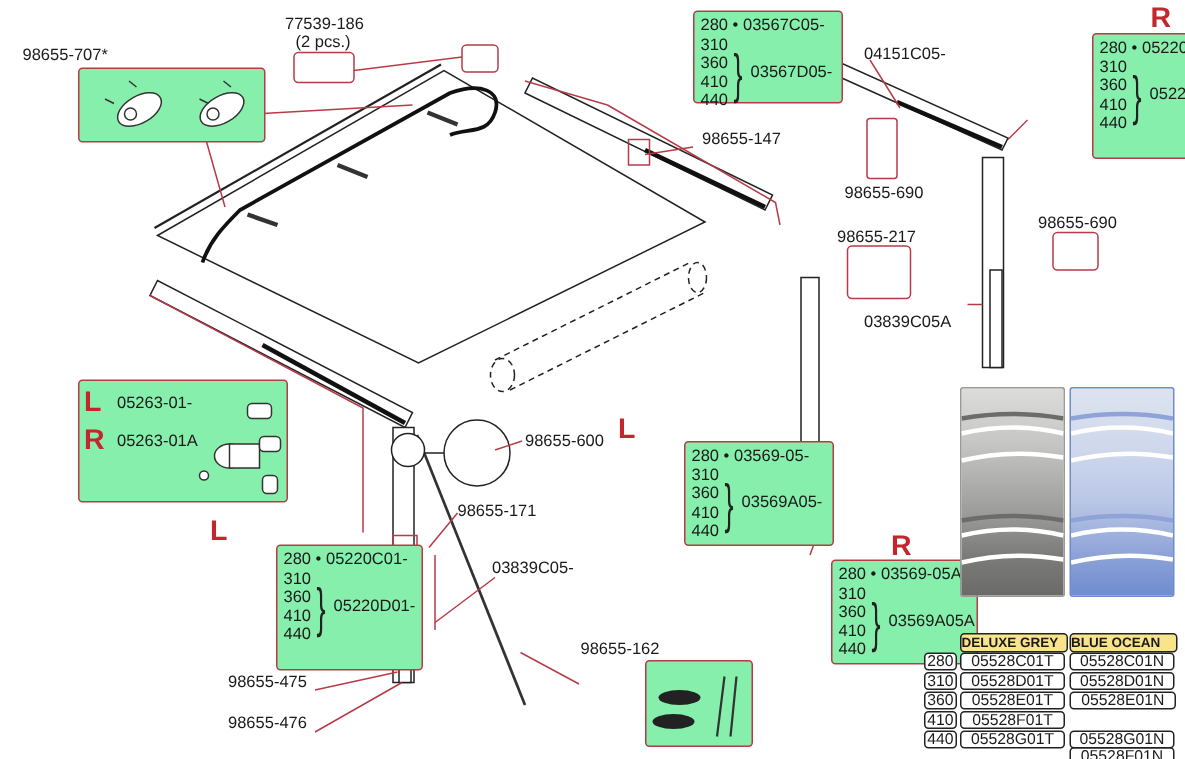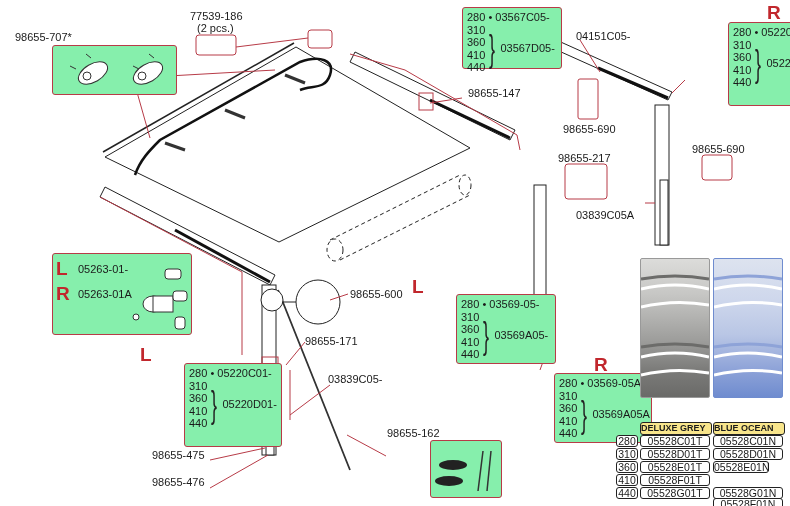--- a/index.html
+++ b/index.html
@@ -274,21 +274,21 @@
 <div class="cell" style="left:616px;top:435px;width:22px">280</div>
 <div class="cell" style="left:640px;top:435px;width:70px">05528C01T</div>
 <div class="cell" style="left:713px;top:435px;width:70px">05528C01N</div>
 
 <div class="cell" style="left:616px;top:448px;width:22px">310</div>
 <div class="cell" style="left:640px;top:448px;width:70px">05528D01T</div>
 <div class="cell" style="left:713px;top:448px;width:70px">05528D01N</div>
 
 <div class="cell" style="left:616px;top:461px;width:22px">360</div>
 <div class="cell" style="left:640px;top:461px;width:70px">05528E01T</div>
-<div class="cell" style="left:713px;top:461px;width:56px">05528E01N</div>
+<div class="cell" style="left:713px;top:461px;width:71px">05528E01N</div>
 
 <div class="cell" style="left:616px;top:474px;width:22px">410</div>
 <div class="cell" style="left:640px;top:474px;width:70px">05528F01T</div>
 <div class="cell" style="left:713px;top:498px;width:70px">05528F01N</div>
 
 <div class="cell" style="left:616px;top:487px;width:22px">440</div>
 <div class="cell" style="left:640px;top:487px;width:70px">05528G01T</div>
 <div class="cell" style="left:713px;top:487px;width:70px">05528G01N</div>
 
 </body></html>

